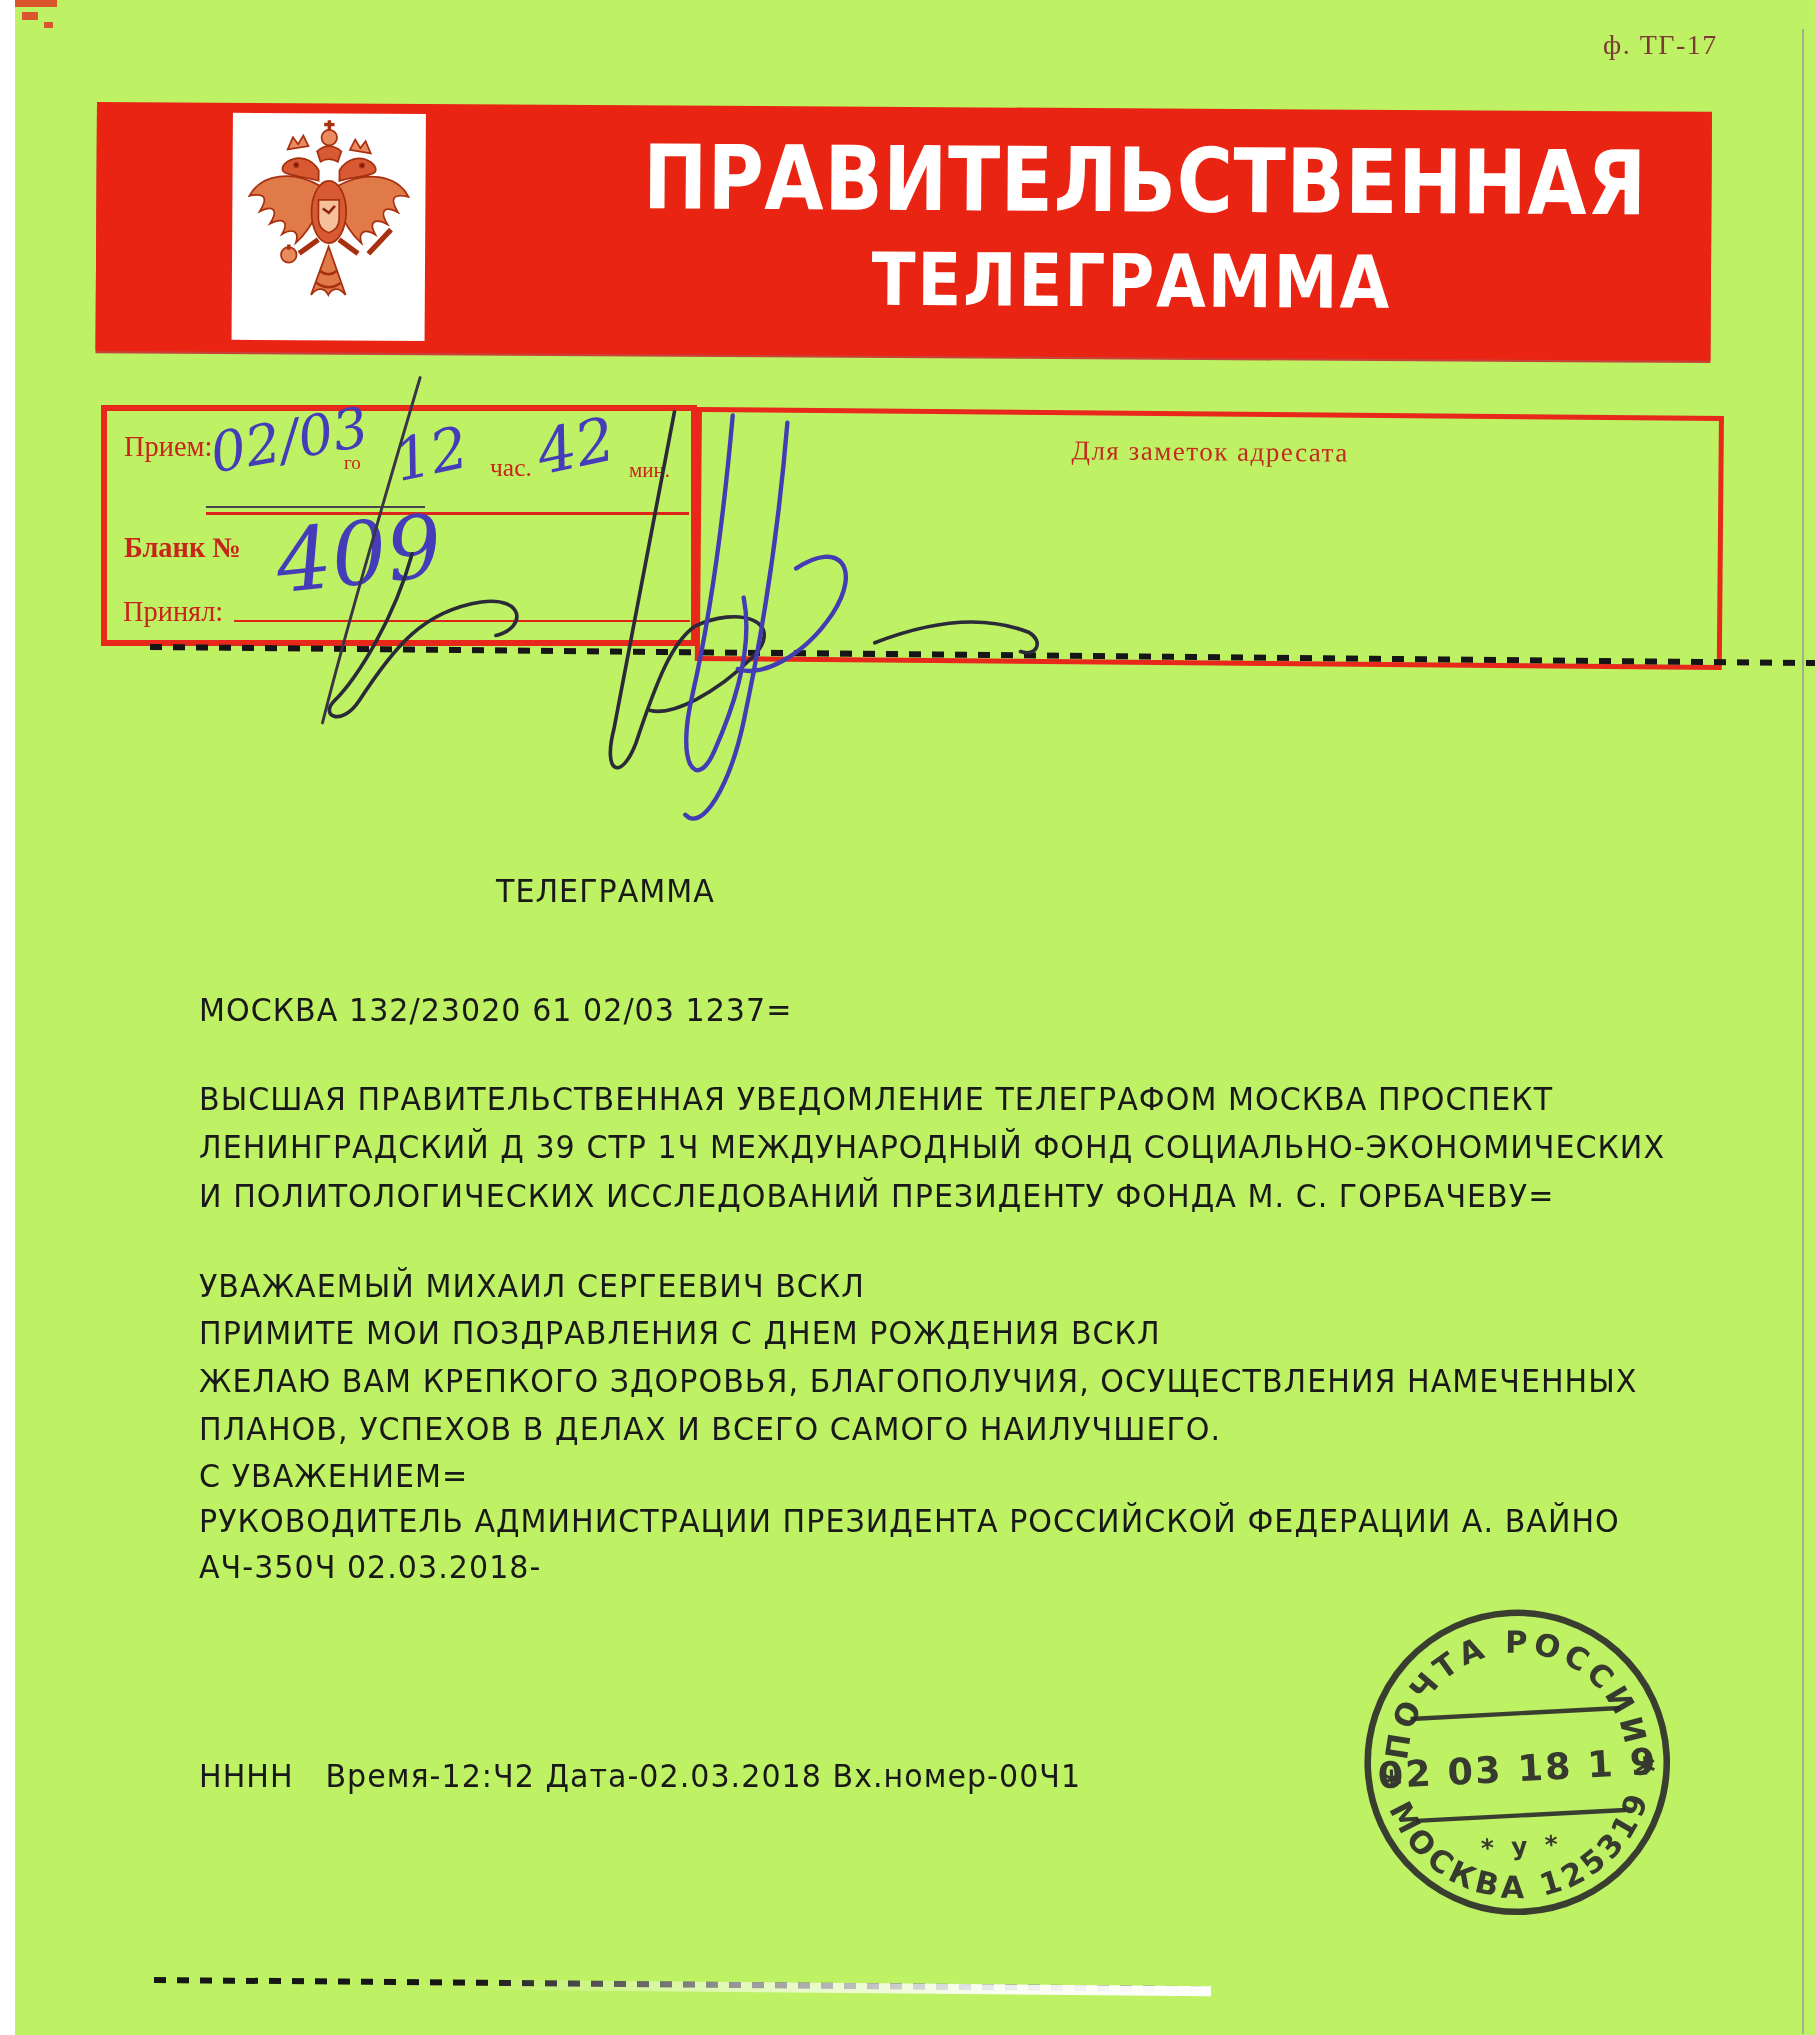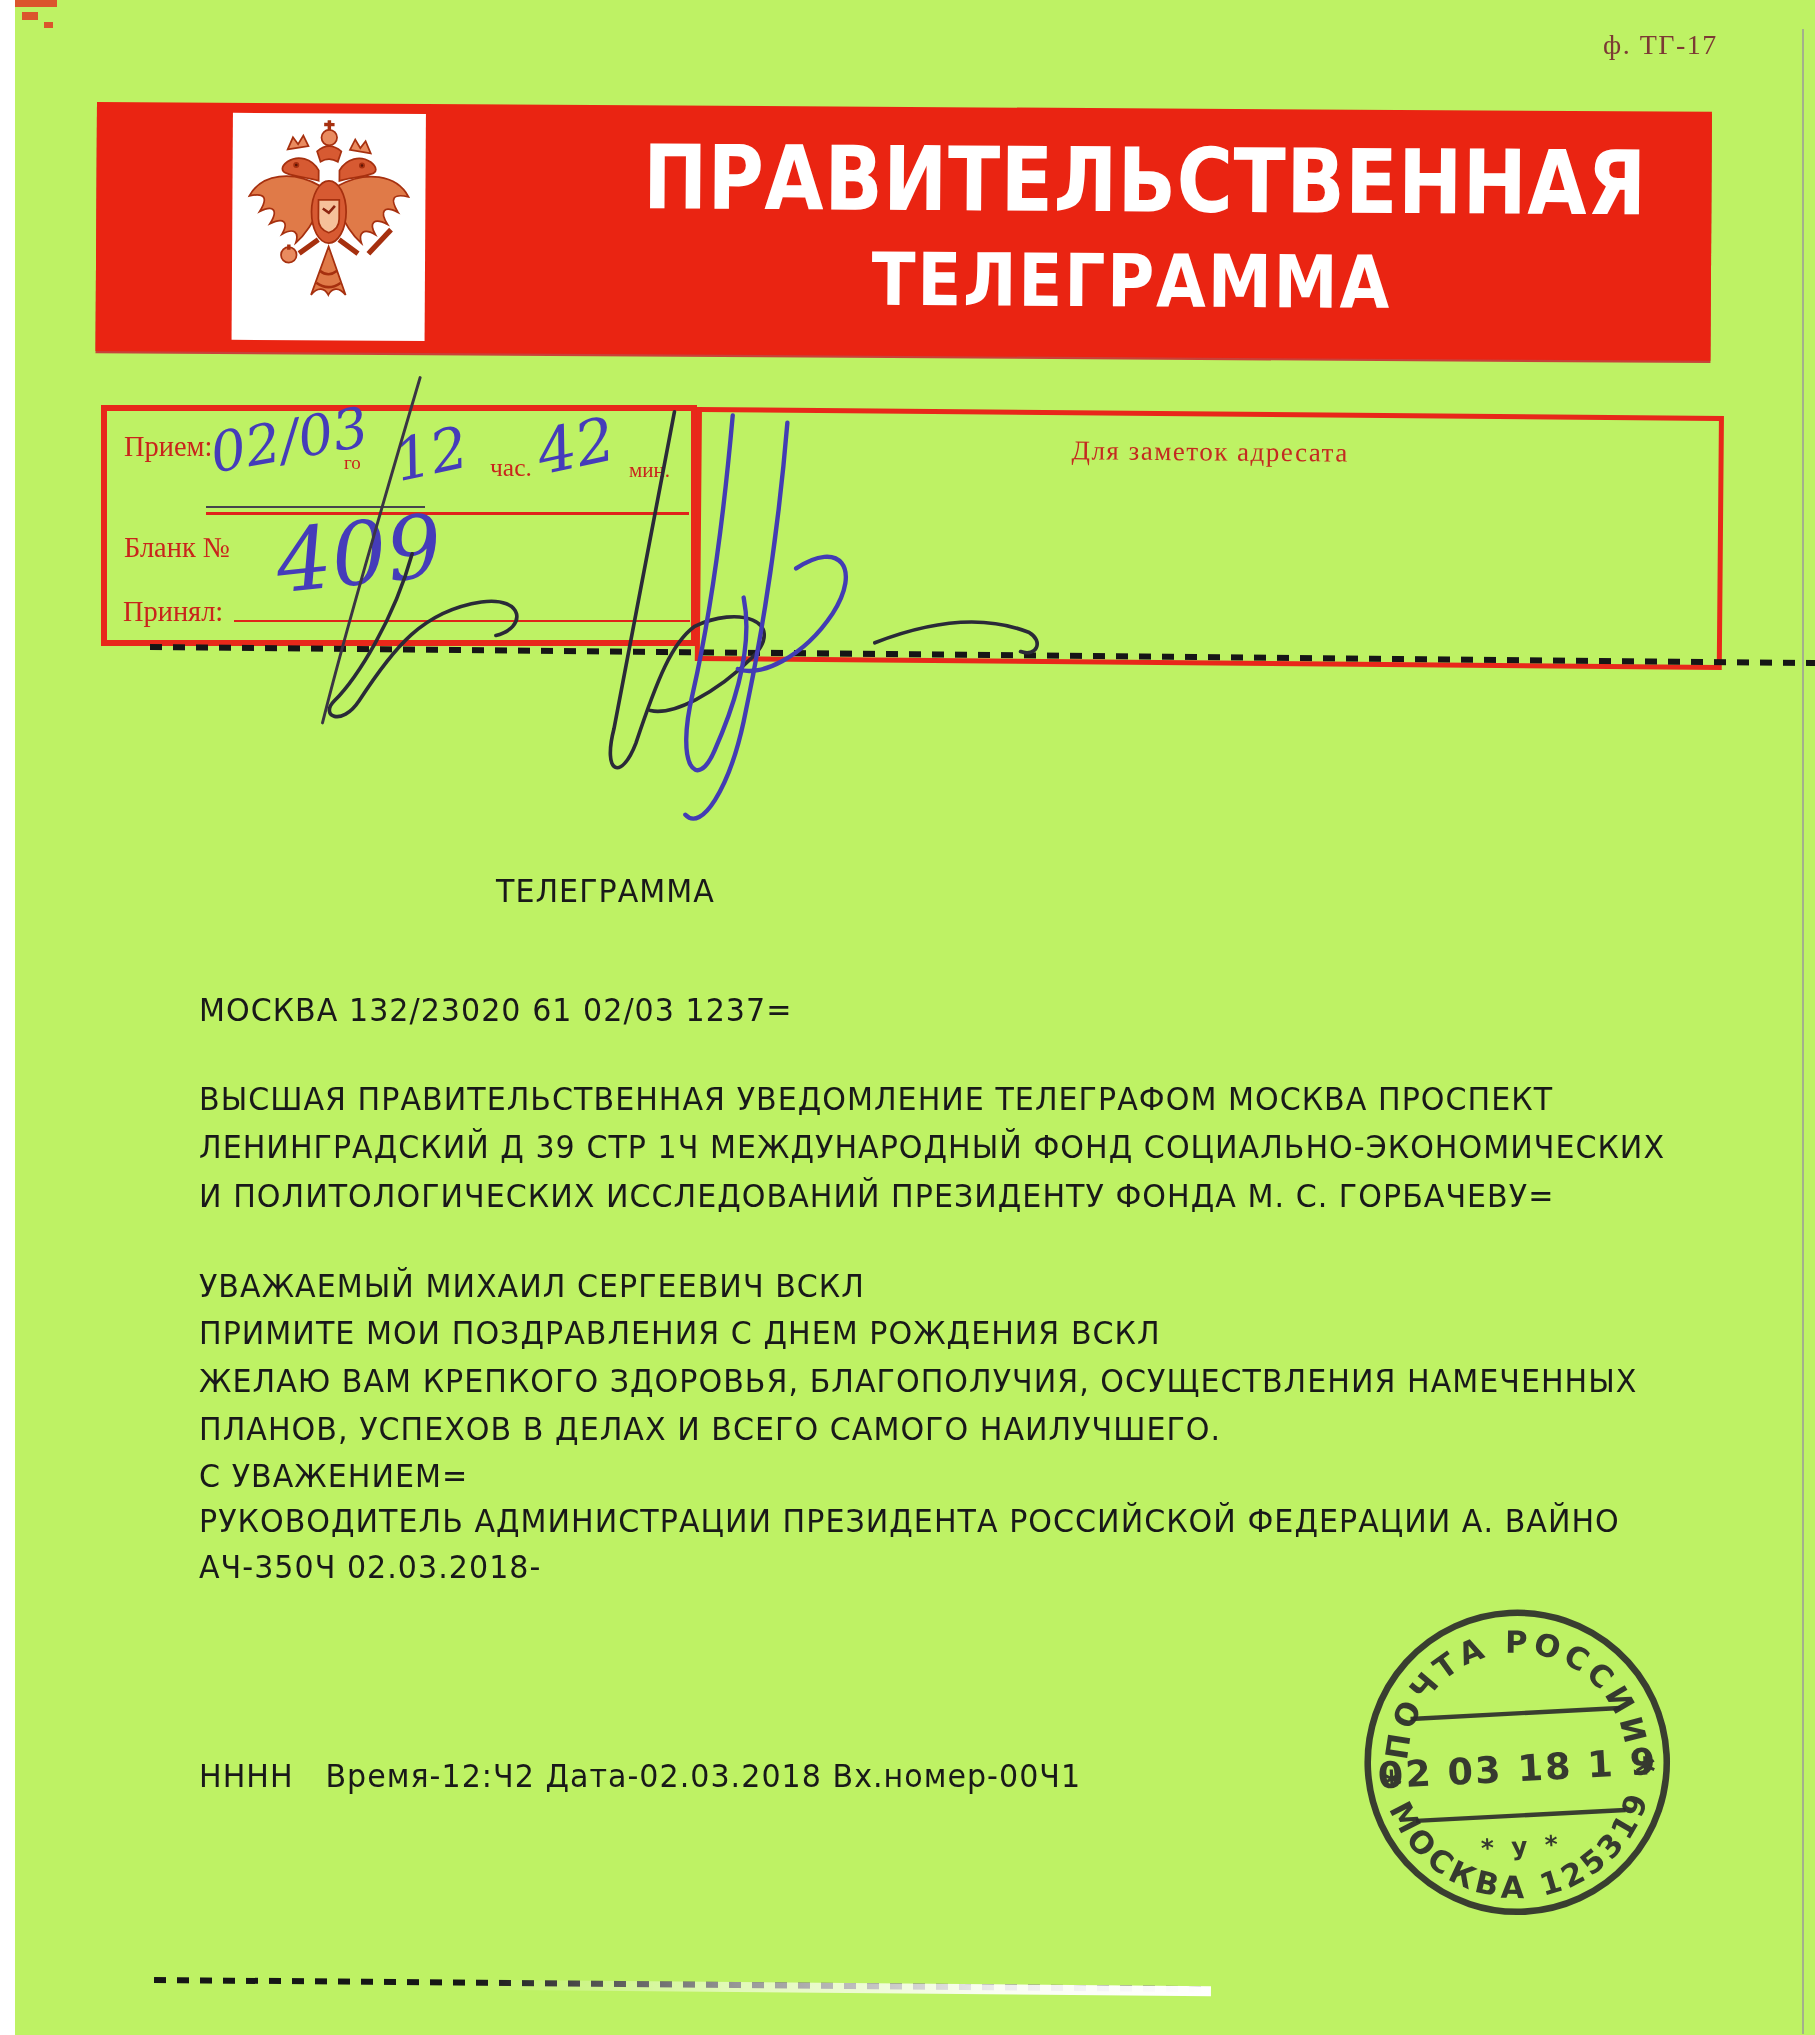--- a/index.html
+++ b/index.html
@@ -99,21 +99,21 @@
   <div class="box-left"></div>
   <div class="flabel" style="left:109px;top:431px;text-align:right;">Прием:</div>
   <div class="uline" style="left:191px;top:506px;width:219px;height:2.2px;background:#45454c;"></div>
   <div class="uline" style="left:191px;top:512px;width:483px;height:2.9px;background:#e0241a;"></div>
   <div class="hw" style="left:195px;top:408px;font-size:55px;transform:rotate(-10deg);">02/03</div>
   <div class="flabel" style="left:329px;top:452px;font-size:19px;">го</div>
   <div class="hw" style="left:379px;top:420px;font-size:58px;transform:rotate(-12deg);">12</div>
   <div class="flabel" style="left:475px;top:453px;font-size:25.5px;">час.</div>
   <div class="hw" style="left:522px;top:410px;font-size:61px;transform:rotate(-12deg);">42</div>
   <div class="flabel" style="left:614px;top:458px;font-size:21px;">мин.</div>
-  <div class="flabel" style="left:109px;top:532px;">Бланк  №</div>
+  <div class="flabel" style="left:109px;top:532px;font-weight:bold;">Бланк  №</div>
   <div class="hw" style="left:261px;top:503px;font-size:87px;transform:rotate(-6deg);">409</div>
   <div class="flabel" style="left:108px;top:596px;text-align:center;">Принял:</div>
   <div class="uline" style="left:219px;top:620px;width:456px;height:2.2px;background:#e0241a;"></div>
 
   <div class="box-right">
     <div class="notes-label">Для заметок адресата</div>
   </div>
 
   <div class="dashes" style="left:135px;top:644px;width:1666px;transform:rotate(.55deg);transform-origin:left center;"></div>
 

